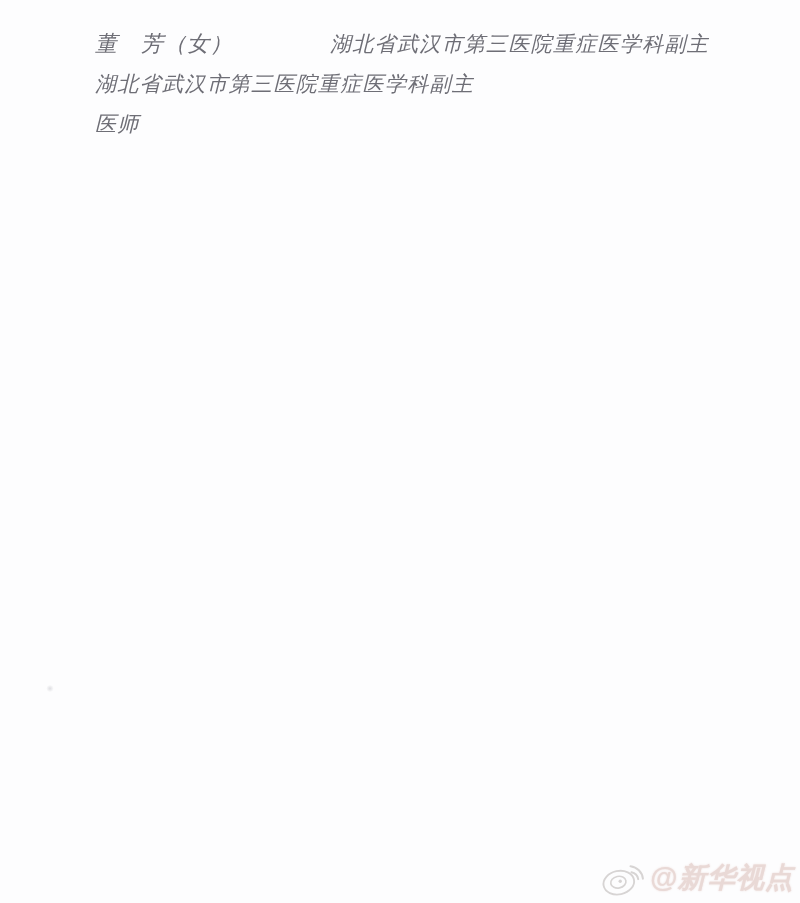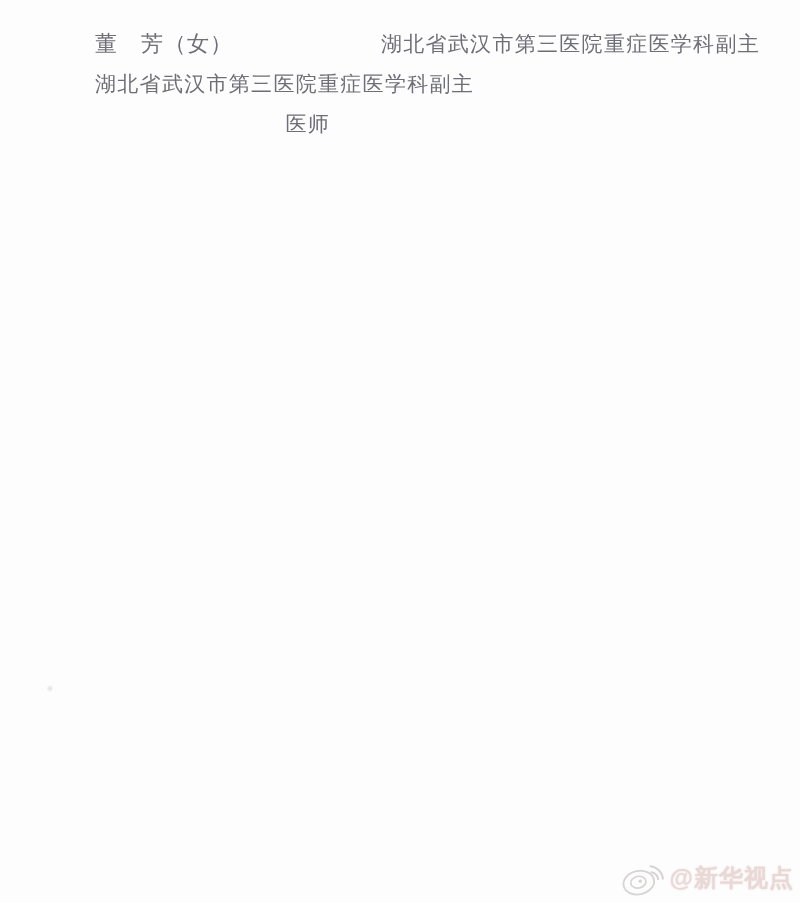--- a/index.html
+++ b/index.html
@@ -7,20 +7,21 @@
     padding: 0;
     background: #ffffff;
   }
   .page {
     position: relative;
     width: 800px;
     height: 903px;
     background: #fdfdfe;
     overflow: hidden;
     font-family: "Liberation Serif", "DejaVu Serif", serif;
+    font-style: italic;
   }
   .entries {
     position: absolute;
     top: 24px;
     left: 95px;
     right: 40px;
   }
   .entry {
     display: grid;
     grid-template-columns: 235px 1fr;
@@ -33,21 +34,20 @@
     white-space: nowrap;
   }
   .title-col {
     color: #6e6e76;
   }
   .title-line {
     font-size: 21px;
     line-height: 40px;
     letter-spacing: 1.3px;
     white-space: nowrap;
-    text-align: right;
   }
   .speck {
     position: absolute;
     left: 46px;
     top: 685px;
     width: 8px;
     height: 7px;
     border-radius: 50%;
     background: radial-gradient(circle, rgba(185,185,192,0.45) 0%, rgba(255,255,255,0) 70%);
   }
@@ -59,21 +59,21 @@
     align-items: center;
     gap: 4px;
   }
   .weibo-logo {
     width: 45px;
     height: 41px;
     opacity: 0.85;
   }
   .wm-handle {
     font-family: "Liberation Sans", "DejaVu Sans", sans-serif;
-    font-size: 24px;
+    font-size: 28px;
     font-weight: bold;
     letter-spacing: 1px;
     color: #e9d9d6;
     text-shadow: 0 0 2px rgba(235, 215, 212, 0.9);
     white-space: nowrap;
   }
 </style>
 </head>
 <body>
 

